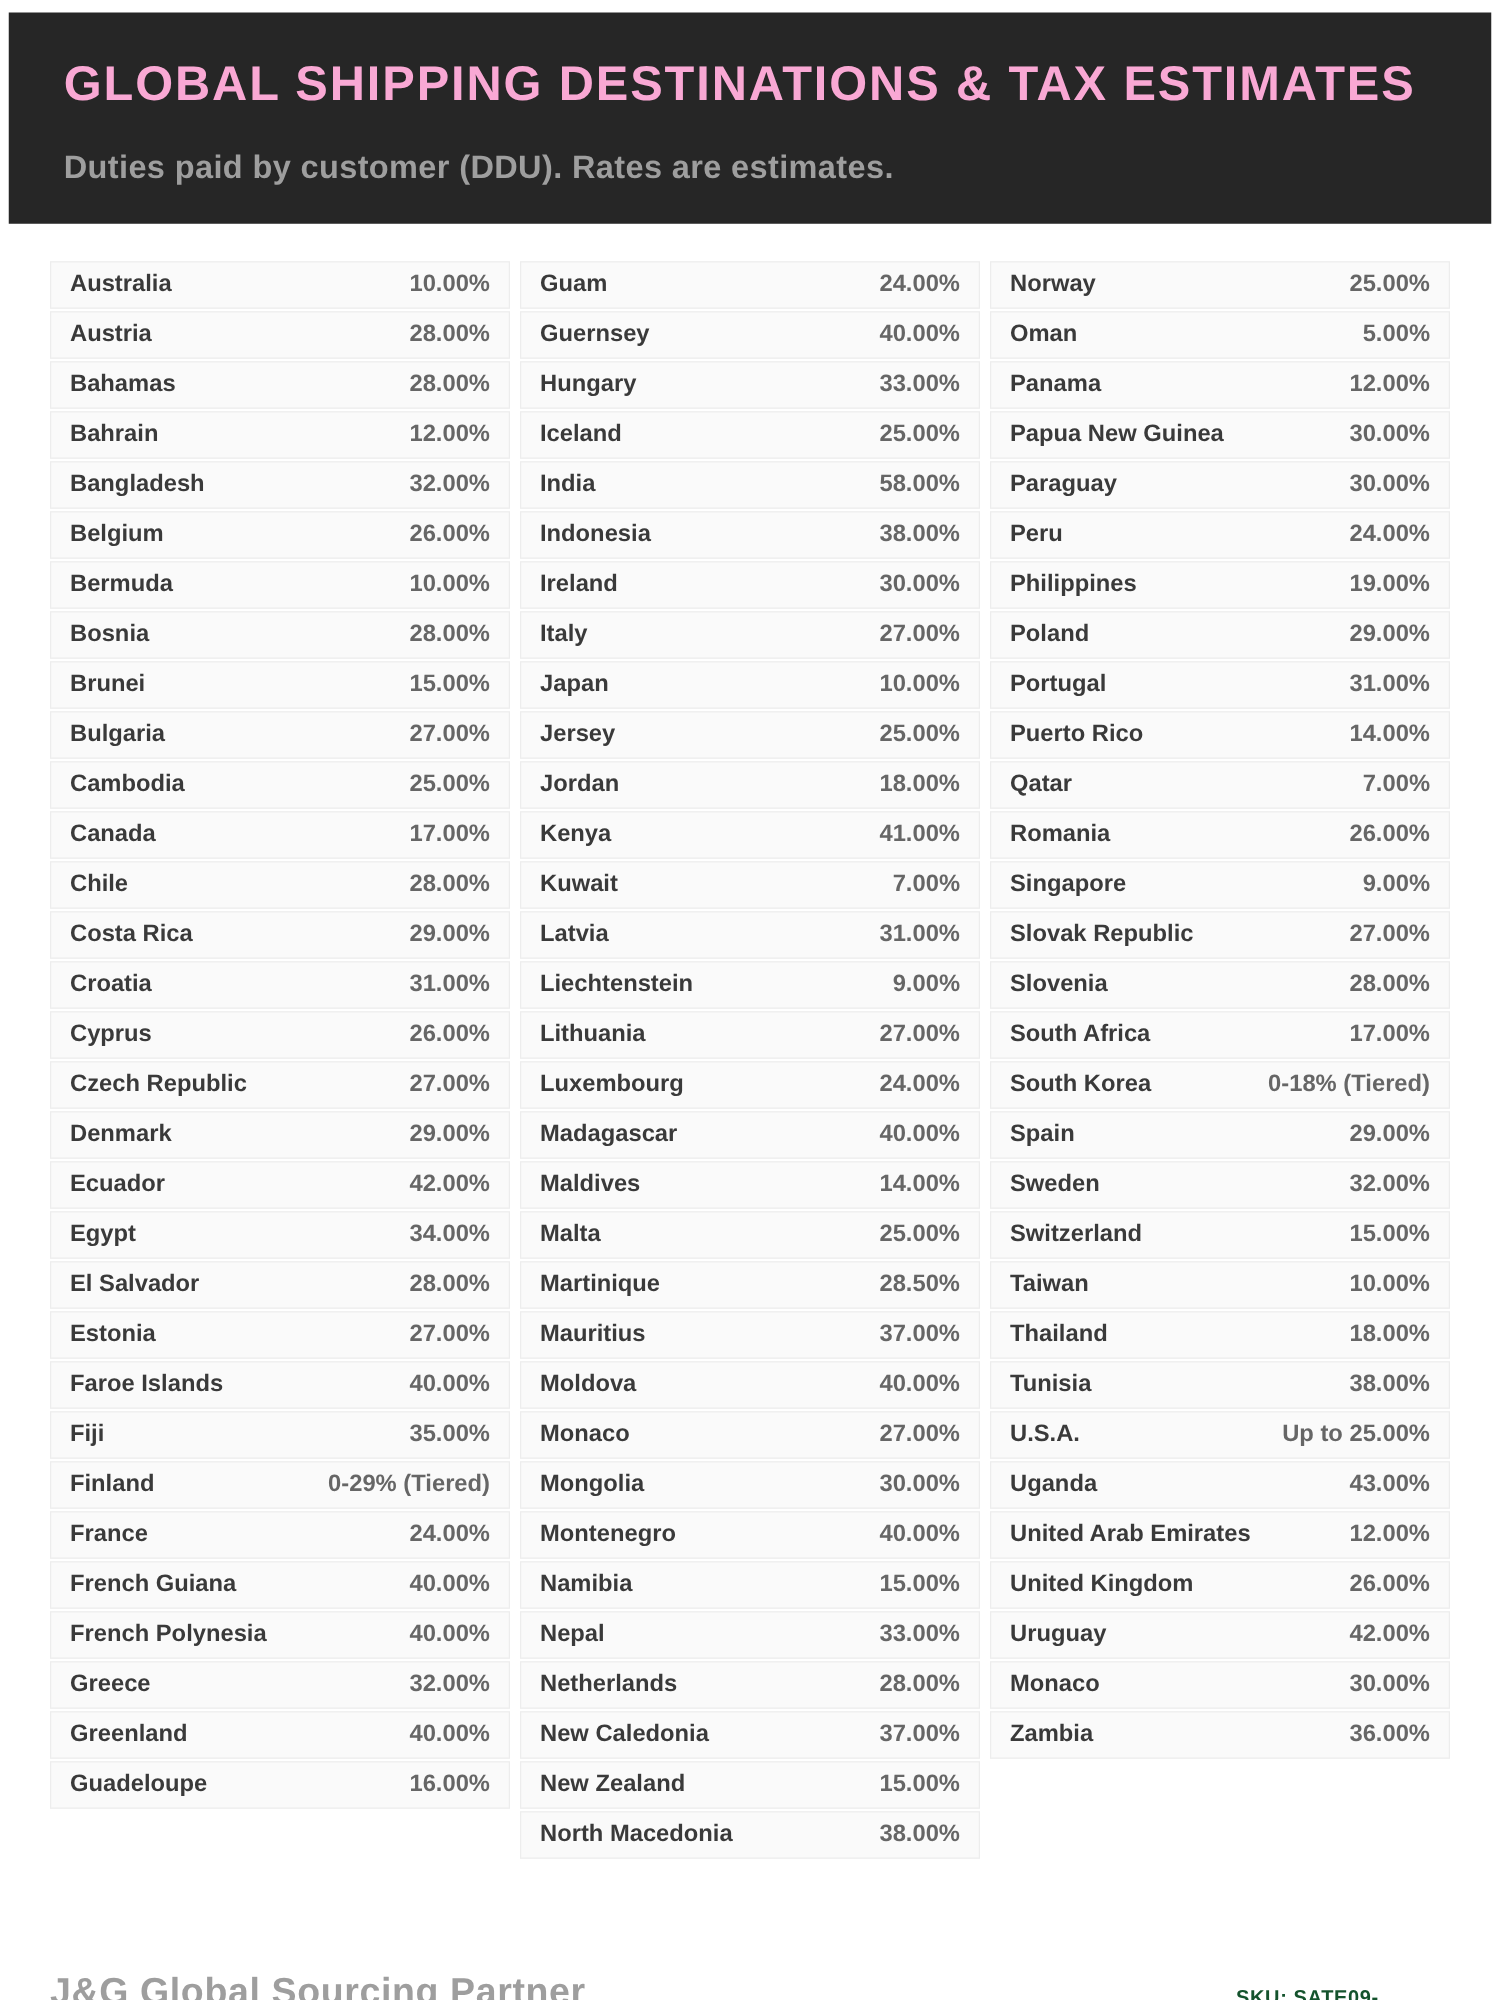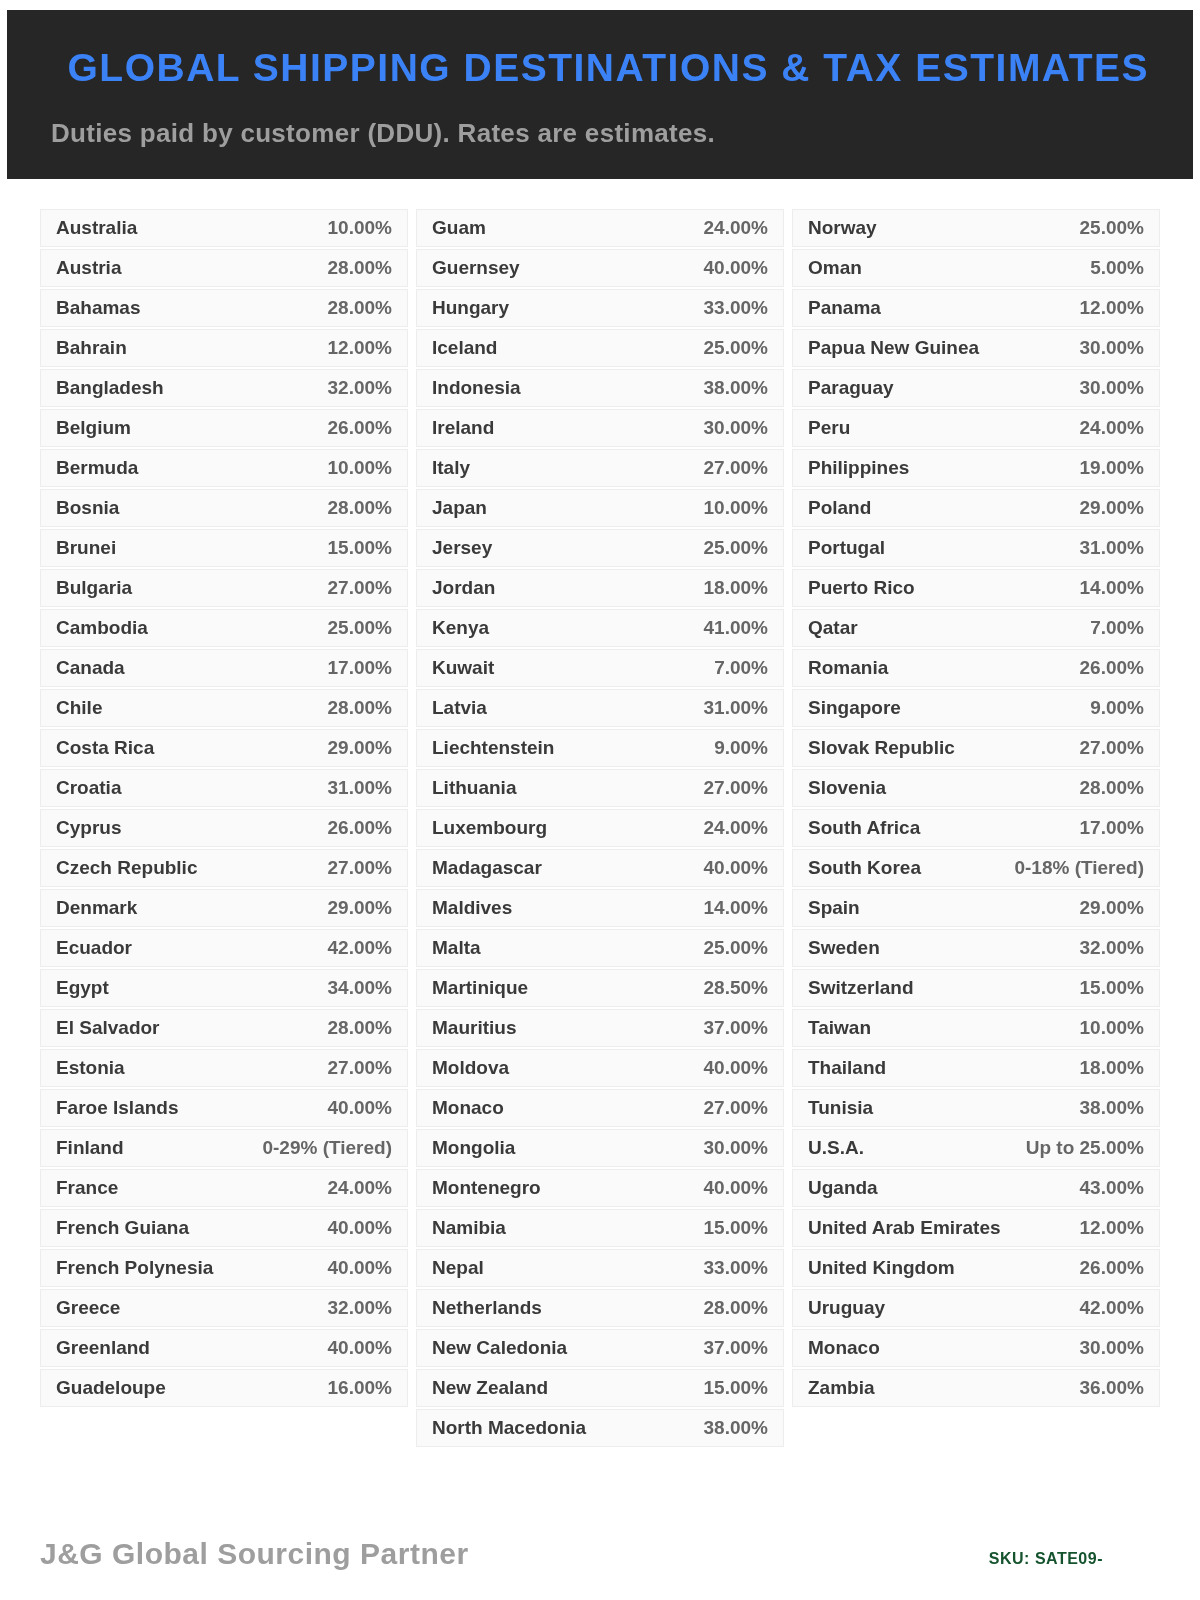--- a/index.html
+++ b/index.html
@@ -15,26 +15,25 @@
     background: #ffffff;
     overflow: hidden;
   }
   .header {
     margin: 10px 7px 0 7px;
     background: #262626;
     padding: 36px 44px 30px 44px;
   }
   .header h1 {
     margin: 0;
-    color: #3b82f6;
+    color: #f9a8d4;
     font-size: 39px;
     font-weight: bold;
     letter-spacing: 1.5px;
     white-space: nowrap;
-    text-align: right;
   }
   .header p {
     margin: 28px 0 0 0;
     color: #9e9e9e;
     font-size: 26px;
     font-weight: bold;
     letter-spacing: 0.3px;
   }
   .table {
     margin: 30px 40px 0 40px;
@@ -186,20 +185,24 @@
         </div>
         <div class="row">
           <span class="country">Estonia</span>
           <span class="rate">27.00%</span>
         </div>
         <div class="row">
           <span class="country">Faroe Islands</span>
           <span class="rate">40.00%</span>
         </div>
         <div class="row">
+          <span class="country">Fiji</span>
+          <span class="rate">35.00%</span>
+        </div>
+        <div class="row">
           <span class="country">Finland</span>
           <span class="rate">0-29% (Tiered)</span>
         </div>
         <div class="row">
           <span class="country">France</span>
           <span class="rate">24.00%</span>
         </div>
         <div class="row">
           <span class="country">French Guiana</span>
           <span class="rate">40.00%</span>
@@ -230,20 +233,24 @@
           <span class="country">Guernsey</span>
           <span class="rate">40.00%</span>
         </div>
         <div class="row">
           <span class="country">Hungary</span>
           <span class="rate">33.00%</span>
         </div>
         <div class="row">
           <span class="country">Iceland</span>
           <span class="rate">25.00%</span>
+        </div>
+        <div class="row">
+          <span class="country">India</span>
+          <span class="rate">58.00%</span>
         </div>
         <div class="row">
           <span class="country">Indonesia</span>
           <span class="rate">38.00%</span>
         </div>
         <div class="row">
           <span class="country">Ireland</span>
           <span class="rate">30.00%</span>
         </div>
         <div class="row">

